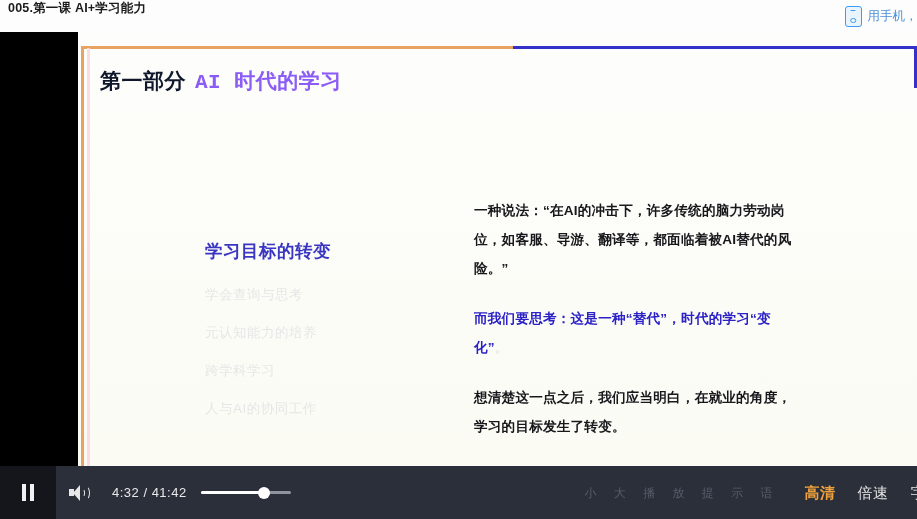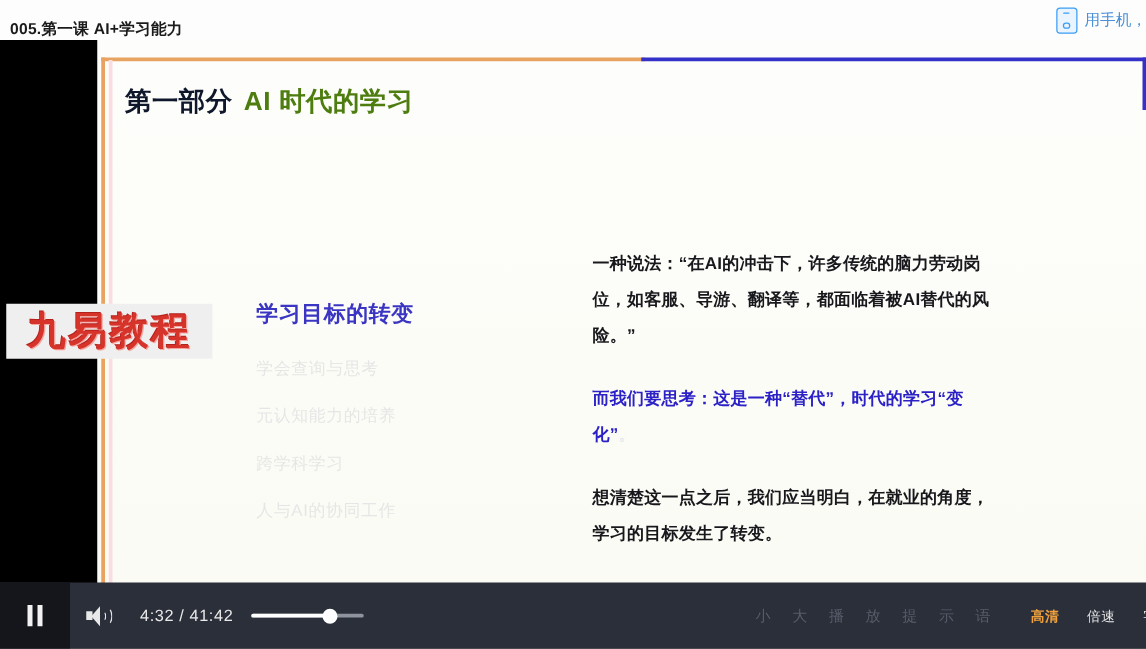--- a/index.html
+++ b/index.html
@@ -9,21 +9,21 @@
     background: #ffffff;
     font-family: "Liberation Sans", "DejaVu Sans", sans-serif;
   }
 
   #app { position: relative; width: 917px; height: 519px; background: #fff; }
 
   
   .topbar {
     position: absolute; left: 0; top: 0; width: 917px; height: 32px;
     background: #fdfdfd;
-    display: flex; align-items: flex-end;
+    display: flex; align-items: flex-start;
   }
   .topbar-title {
     margin-left: 8px;
     font-size: 12.5px; font-weight: bold; color: #1b1b1b;
     letter-spacing: .2px; white-space: nowrap;
   }
   .topbar-right {
     position: absolute; right: 0; top: 0; height: 32px;
     display: flex; align-items: center; gap: 6px; padding-right: 0;
   }
@@ -86,21 +86,21 @@
     background: #fadde2;
   }
 
   
   .slide-title {
     position: absolute; left: 22px; top: 35px;
     font-size: 21px; font-weight: bold; letter-spacing: .5px;
     white-space: nowrap;
   }
   .slide-title .part { color: #0f172a; }
-  .slide-title .rest { color: #4d7c0f; margin-left: 9px; }
+  .slide-title .rest { color: #8b5cf6; margin-left: 9px; font-family: Liberation Mono, monospace; }
 
   
   .col-left { position: absolute; left: 127px; top: 163px; width: 210px; }
   .col-heading {
     font-size: 17.5px; font-weight: bold; color: #3a35c2; letter-spacing: .5px;
     white-space: nowrap;
     margin-top: 44px;
   }
   .col-item {
     margin-top: 20px;
@@ -210,21 +210,21 @@
 
   .controls-right {
     position: absolute; right: 0; top: 0; height: 55px;
     display: flex; align-items: center; gap: 0;
   }
   .ghost-text {
     font-size: 12px; color: #5f6472; letter-spacing: 7px;
     white-space: nowrap; margin-right: 14px; opacity: .85;
   }
   .ctrl-item {
-    font-size: 11px; color: #e4e4e4; white-space: nowrap;
+    font-size: 15px; color: #e4e4e4; white-space: nowrap;
     padding: 0 11px; letter-spacing: .5px;
   }
   .ctrl-item.hd { color: #f0a13c; font-weight: bold; }
   .ctrl-item.sub { padding-right: 0; margin-right: -9px; }
 </style>
 </head>
 <body>
 
 <div id="app">
 
@@ -261,23 +261,20 @@
         <div class="col-item">人与AI的协同工作</div>
       </div>
 
       <div class="col-right">
         <div class="para">一种说法：“在AI的冲击下，许多传统的脑力劳动岗位，如客服、导游、翻译等，都面临着被AI替代的风险。”</div>
         <div class="para blue"><span>而我们要思考：这是一种“替代”，时代的学习“变化”</span><span class="faint-dot">。</span></div>
         <div class="para last">想清楚这一点之后，我们应当明白，在就业的角度，学习的目标发生了转变。</div>
       </div>
     </div>
 
-    <div class="watermark">
-      <span>九易教程</span>
-    </div>
 
     <div class="progress-zone">
       <div class="progress-bg"></div>
       <div class="progress-left-dark"></div>
       <div class="progress-played"></div>
       <div class="progress-handle"></div>
     </div>
   </div>
 
   <div class="controls">

